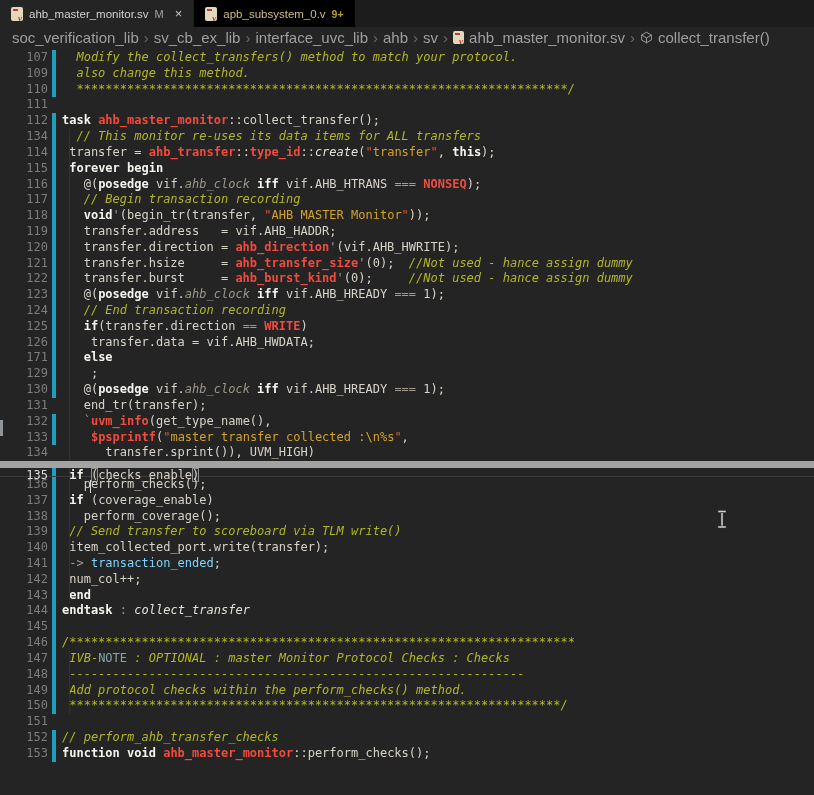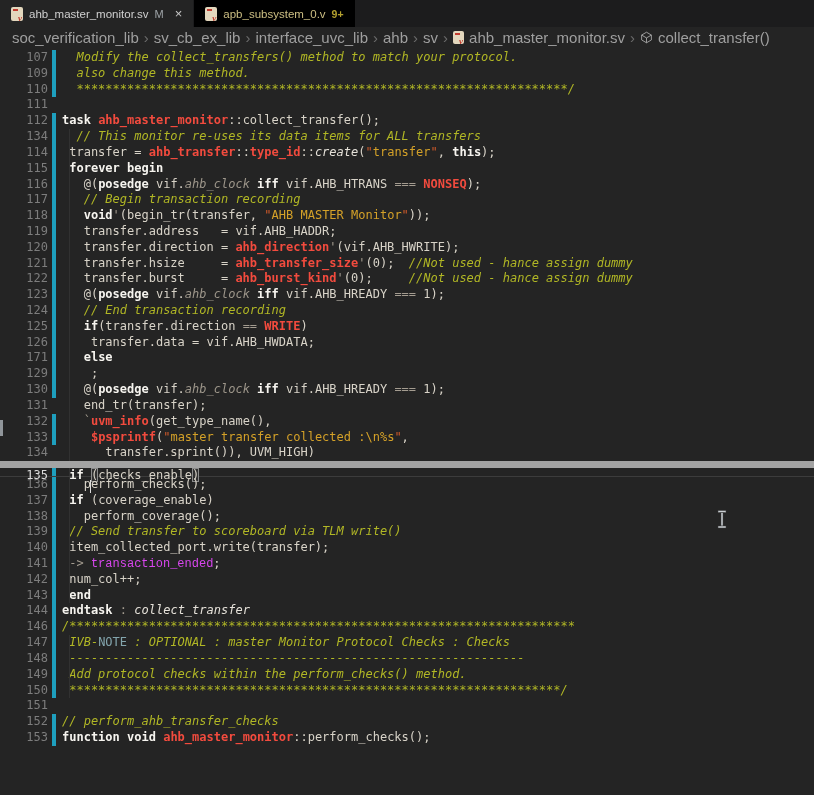--- a/index.html
+++ b/index.html
@@ -44,21 +44,21 @@
   .k{color:#f6f4ef;font-weight:bold;}
   .t{color:#f24b3e;font-weight:bold;}
   .s{color:#d4a128;}
   .q{color:#d25a2a;}
   .c{color:#b1b725;font-style:italic;}
   .cb{color:#83a5ad;}
   .p{color:#d8d3c8;}
   .o{color:#a49c90;}
   .i{color:#9d968a;font-style:italic;margin-top:26px;}
   .f{color:#e6e2da;font-style:italic;}
-  .e{color:#d946ef;font-family:Liberation Mono, monospace;}
+  .e{color:#7dd3fc;}
   .bh{color:#d8d3c8;outline:1px solid #8a8a8a;outline-offset:-1px;background:#2f2f2f;}
   .caret{display:inline-block;width:0;position:relative;}
   .caret::after{content:"";position:absolute;left:-1px;top:1px;width:1.5px;height:13px;background:#dcdcdc;}
   
   .edge-marker{position:absolute;left:0;top:420px;width:3px;height:16px;background:#90959a;}
   .ibeam{position:absolute;left:716px;top:510px;}
 </style>
 </head>
 <body>
 
@@ -338,20 +338,27 @@
       <span class="codeln"><span class="guide"></span><span class="tok p"> </span><span class="tok k">end</span></span>
     </div>
     <div class="row">
       <span class="ln">144</span>
       <span class="gap">
         <span class="bar"></span>
       </span>
       <span class="codeln"><span class="tok k">endtask</span><span class="tok p"> </span><span class="tok o">:</span><span class="tok p"> </span><span class="tok f">collect_transfer</span></span>
     </div>
     <div class="row">
+      <span class="ln">145</span>
+      <span class="gap">
+        <span class="bar"></span>
+      </span>
+      <span class="codeln"></span>
+    </div>
+    <div class="row">
       <span class="ln">146</span>
       <span class="gap">
         <span class="bar"></span>
       </span>
       <span class="codeln"><span class="tok c">/**********************************************************************</span></span>
     </div>
     <div class="row">
       <span class="ln">147</span>
       <span class="gap">
         <span class="bar"></span>

